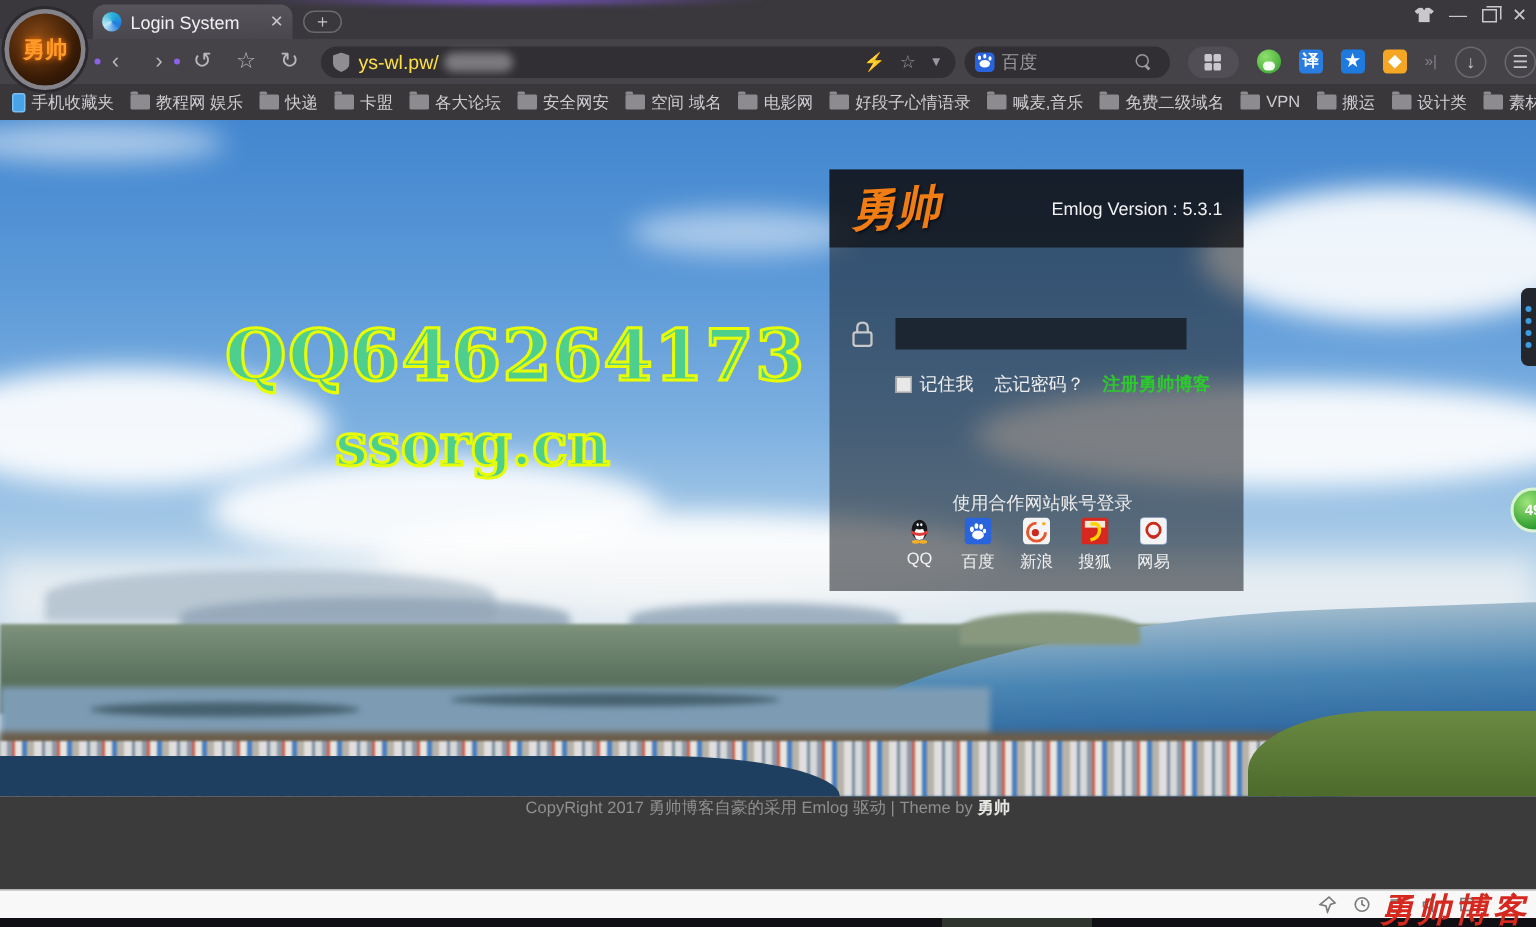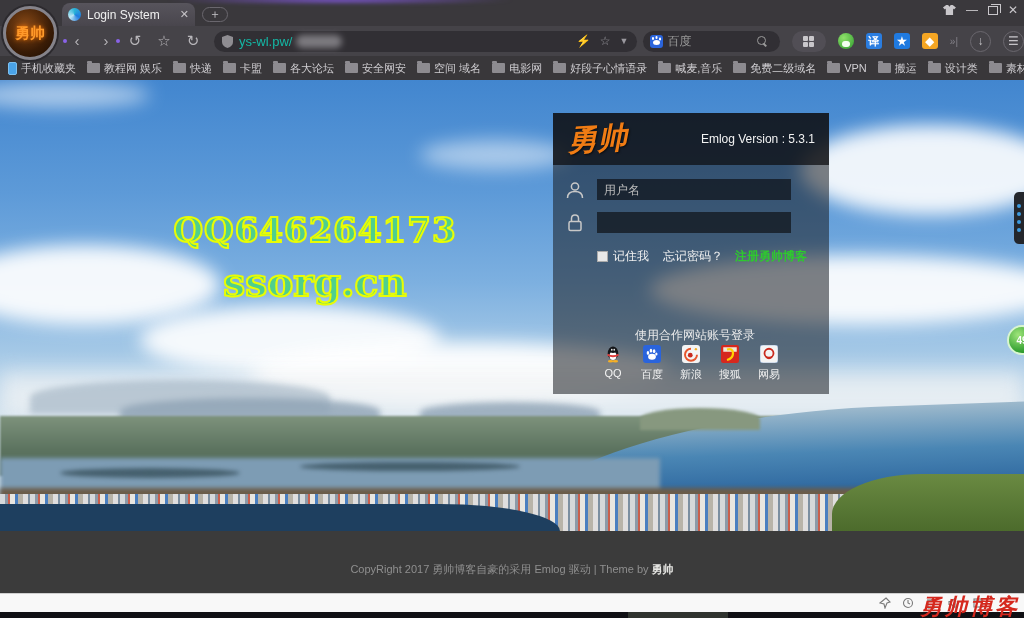--- a/index.html
+++ b/index.html
@@ -34,21 +34,21 @@
 
   
   .toolbar { position:absolute; top:26px; left:0; width:1024px; height:30px; background:#454348;
     display:flex; align-items:center; }
   .navbtns { display:flex; align-items:center; gap:7px; margin-left:66px; }
   .nbtn { width:22px; height:22px; color:#b8b6ba; font-size:15px; text-align:center; line-height:22px; position:relative; }
   .dot-l:before, .dot-r:after { content:""; position:absolute; width:4px; height:4px; border-radius:50%; background:#8a63e8; top:9px; }
   .dot-l:before { left:-3px; } .dot-r:after { right:-3px; }
   .addrbar { margin-left:10px; width:438px; height:21px; background:#312f34; border-radius:11px;
     display:flex; align-items:center; padding:0 8px; }
-  .url { color:#14b8a6; font-size:13px; margin-left:6px; }
+  .url { color:#fde047; font-size:13px; margin-left:6px; }
   .censor { width:46px; height:13px; margin-left:4px; border-radius:7px; background:#8f8d92; filter:blur(3px); opacity:.8; }
   .addr-right { margin-left:auto; display:flex; align-items:center; gap:9px; color:#9a989e; font-size:12px; }
   .searchbar { margin-left:6px; width:142px; height:21px; background:#312f34; border-radius:11px;
     display:flex; align-items:center; padding:0 7px; gap:5px; }
   .searchbar input { background:transparent; border:none; outline:none; color:#cfcfcf; font-size:12px; width:84px;
     font-family:"Liberation Sans",sans-serif; }
   .searchbar input::placeholder { color:#9a9a9a; }
   .bd-logo { width:13px; height:13px; border-radius:3px; background:#2a64dc; position:relative; flex:none; }
   .bd-logo:before { content:""; position:absolute; left:3px; top:5px; width:7px; height:5px; border-radius:50%; background:#fff; }
   .bd-logo:after { content:""; position:absolute; left:2px; top:2px; width:2.5px; height:3px; border-radius:50%; background:#fff;
@@ -98,21 +98,21 @@
     background:repeating-linear-gradient(90deg,#d6d8da 0 5px,#8d9aa8 5px 8px,#c95f4d 8px 10px,#e8e6e0 10px 15px,#4a7fc0 15px 18px,#b8b3a8 18px 23px,#e0dede 23px 28px,#7b8ea0 28px 30px); }
   .beach { position:absolute; left:500px; top:418px; width:420px; height:14px; background:#c9b08f; border-radius:50%; filter:blur(2px); }
   .darksea { position:absolute; left:0; top:424px; width:560px; height:27px; background:#1e3f5f; border-top-right-radius:120px 27px; }
   .headland { position:absolute; left:832px; top:394px; width:192px; height:57px;
     background:linear-gradient(180deg,#6a8a42,#4c6b2c); border-top-left-radius:90px 40px; }
 
   
   .wm { position:absolute; left:150px; top:130px; width:330px; text-align:center;
     font-family:"DejaVu Serif", serif; font-weight:bold; color:#4fcf8e;
     -webkit-text-stroke:2px #e8fc05; text-stroke:2px #e8fc05; }
-  .wm-1 { font-size:34px; letter-spacing:1px; }
+  .wm-1 { font-size:47px; letter-spacing:1px; }
   .wm-2 { font-size:39px; margin-top:9px; }
 
   
   .panel { position:absolute; left:553px; top:33px; width:276px; height:281px;
     background:rgba(24,27,32,0.55); z-index:5; }
   .panel-head { height:52px; background:rgba(12,12,15,0.72); display:flex; align-items:center; padding:0 14px; }
   .logo { font-size:30px; font-style:italic; font-weight:bold; color:#f07c14;
     font-family:"DejaVu Serif",serif; text-shadow:1px 1px 2px rgba(0,0,0,.6); transform:rotate(-3deg); }
   .version { margin-left:auto; color:#f2f2f2; font-size:12px; }
   .frow { position:absolute; left:0; width:276px; display:flex; align-items:center; }
@@ -128,21 +128,21 @@
   .btn { width:53px; height:22px; background:#4d80c0; color:#fff; font-size:13px; border:none;
     border-radius:3px; line-height:22px; text-align:center; font-family:"Liberation Sans",sans-serif; }
   .partner-title { position:absolute; left:4px; top:214px; width:276px; text-align:center; color:#ececec; font-size:12px; }
   .partners { position:absolute; left:0; top:232px; width:276px; display:flex; justify-content:center; gap:11px; }
   .partner { width:28px; display:flex; flex-direction:column; align-items:center; gap:4px; }
   .picon { width:18px; height:18px; }
   .plabel { color:#f2f2f2; font-size:11px; white-space:nowrap; }
 
   
   .footer { position:absolute; top:531px; left:0; width:1024px; height:76px; background:#3b3b3b;
-    display:flex; align-items:center; justify-content:center; }
+    display:flex; align-items:flex-start; justify-content:center; }
   .footer-text { color:#8f8f8f; font-size:11px; }
   .footer-text b { color:#e6e6e3; font-weight:bold; }
 
   
   .sidetab { position:absolute; right:0; top:112px; width:10px; height:52px; background:#23262c;
     border-radius:5px 0 0 5px; z-index:6; display:flex; flex-direction:column; align-items:center; justify-content:center; gap:4px; }
   .sidetab i { width:4px; height:4px; border-radius:50%; background:#3d9be0; }
   .ball { position:absolute; right:-13px; top:245px; width:30px; height:30px; border-radius:50%;
     background:radial-gradient(circle at 35% 30%, #9fe57a, #2f9d2f 70%, #1f7d1f);
     border:2px solid #d8f5d0; color:#fff; font-size:10px; font-weight:bold;
@@ -320,29 +320,20 @@
       <div class="wm-1">QQ646264173</div>
       <div class="wm-2">ssorg.cn</div>
     </div>
 
     <div class="panel">
       <div class="panel-head">
         <span class="logo">勇帅</span>
         <span class="version">Emlog Version : 5.3.1</span>
       </div>
 
-      <div class="frow" style="top:66px;">
-        <span class="ficon">
-          <svg width="20" height="20" viewBox="0 0 20 20" fill="none" stroke="#c8c8c8" stroke-width="1.5">
-            <circle cx="10" cy="6.5" r="3.6"></circle>
-              <path d="M2.5 18 Q2.5 11.5 10 11.5 Q17.5 11.5 17.5 18"></path>
-          </svg>
-        </span>
-        <input class="finput" type="text" placeholder="用户名" style="">
-      </div>
 
       <div class="frow" style="top:99px;">
         <span class="ficon">
           <svg width="18" height="20" viewBox="0 0 18 20" fill="none" stroke="#c8c8c8" stroke-width="1.5">
             <rect x="3" y="8.5" width="12" height="9" rx="1.5"></rect>
               <path d="M5.5 8.5 V5.5 Q5.5 2 9 2 Q12.5 2 12.5 5.5 V8.5"></path>
           </svg>
         </span>
         <input class="finput" type="password" style="">
       </div>

